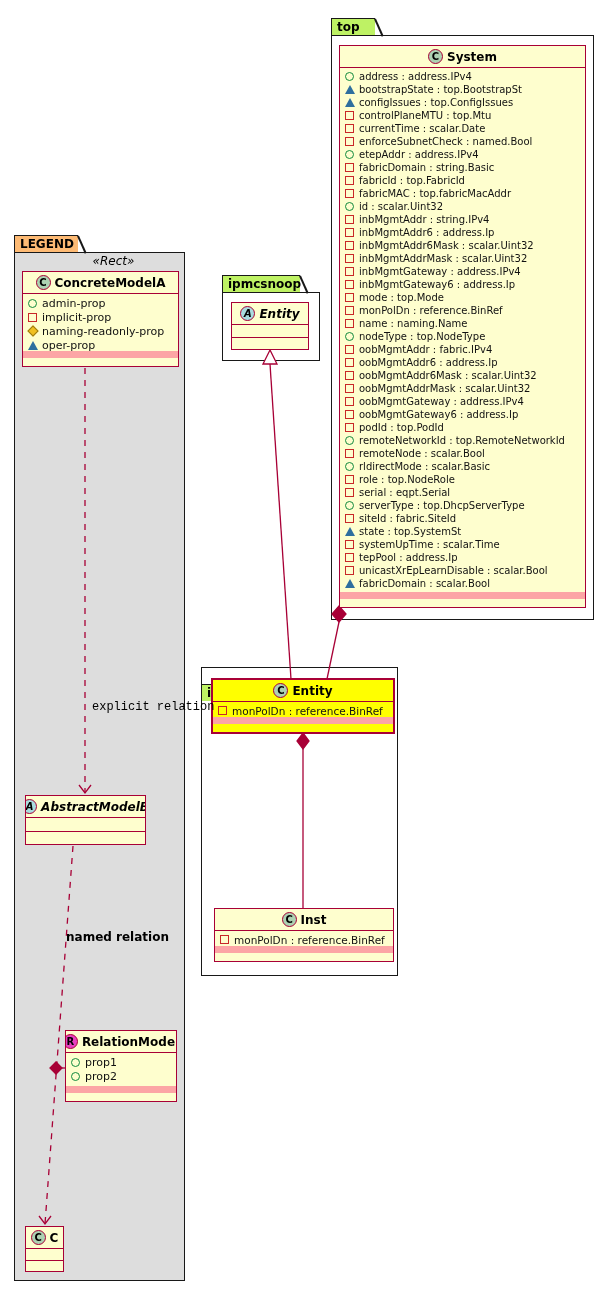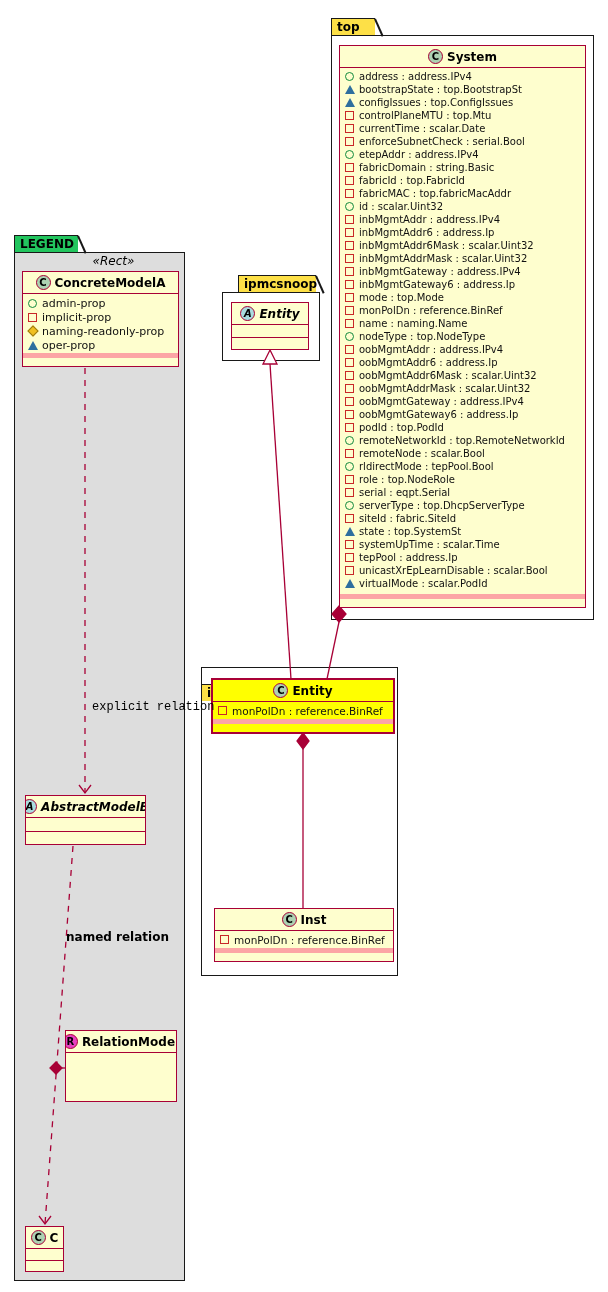--- a/index.html
+++ b/index.html
@@ -3,43 +3,43 @@
 <meta charset="utf-8">
 <style>
   * { margin:0; padding:0; box-sizing:border-box; }
   html,body { background:#ffffff; font-family:"DejaVu Sans","Liberation Sans",sans-serif; }
   #canvas { position:relative; width:608px; height:1292px; background:#ffffff; overflow:hidden; }
 
   
   .pkg-body { position:absolute; border:1.5px solid #181818; background:#ffffff; z-index:1; }
   .pkg-body.gray { background:#DDDDDD; }
   .pkg-tab { position:absolute; height:17px; border:1.5px solid #181818; border-bottom:none; border-right:none;
-             background:#fde047; z-index:2; font-weight:bold; font-size:12px; line-height:14px;
+             background:#bef264; z-index:2; font-weight:bold; font-size:12px; line-height:14px;
              padding:1px 9px 0 5px; color:#000; white-space:nowrap; }
-  .pkg-tab.gray { background:#22c55e; }
+  .pkg-tab.gray { background:#fdba74; }
   .pkg-tab .slant { position:absolute; top:0; right:0; width:1.5px; height:18.5px; background:#181818;
                     transform-origin:top center; transform:rotate(-24deg); }
 
   
   #edges { position:absolute; left:0; top:0; z-index:3; pointer-events:none; }
 
   
   .uml-class { position:absolute; display:flex; flex-direction:column; background:#FEFECE;
                border:1.5px solid #A80036; z-index:4; }
   .uml-class.highlight { background:#FFFF00; border-width:2px; }
   .cls-header { display:flex; align-items:center; justify-content:center; gap:4px; padding:3px 4px;
                 border-bottom:1px solid #A80036; flex:none; overflow:hidden; }
   .spot { width:15px; height:15px; border-radius:50%; border:1px solid #A80036; display:flex;
           align-items:center; justify-content:center; font-size:10px; font-weight:bold; color:#000; flex:none; }
   .spot-c { background:#ADD1B2; }
   .spot-a { background:#A9DCDF; font-style:italic; }
   .spot-r { background:#E83FC0; }
   .cls-name { font-size:12px; font-weight:bold; white-space:nowrap; }
   .cls-name.italic { font-style:italic; }
-  .attrs { padding:2px 5px; border-bottom:5px solid #fca5a5; flex:1; overflow:hidden; }
+  .attrs { padding:2px 5px; border-bottom:7px solid #fca5a5; flex:1; overflow:hidden; }
   .attr-row { display:flex; align-items:center; white-space:nowrap; height:13px; }
   .attr-text { font-size:10.5px; color:#111; }
   .dense .attr-text { font-size:10px; }
   .roomy .attr-row { height:14px;text-align:center; }
   .roomy .attr-text { font-size:11px; }
   .m-empty { height:8px; flex:none; }
   .stripe { flex:1; border-bottom:1px solid #A80036; }
   .stripe2 { flex:1; }
 
   
@@ -61,21 +61,21 @@
 
   <div class="pkg-body" style="left:331px;top:35px;width:263px;height:585px;"></div>
   <div class="pkg-body" style="left:222px;top:292px;width:98px;height:69px;"></div>
   <div class="pkg-body" style="left:201px;top:667px;width:197px;height:309px;"></div>
   <div class="pkg-body gray" style="left:14px;top:252px;width:171px;height:1029px;"></div>
 
   <div class="pkg-tab" style="left:331px;top:18px;width:44px;">
     <span>top</span>
     <span class="slant"></span>
   </div>
-  <div class="pkg-tab" style="left:222px;top:275px;width:78px;margin-left:16px;">
+  <div class="pkg-tab" style="left:222px;top:275px;width:78px;">
     <span>ipmcsnoop</span>
     <span class="slant"></span>
   </div>
   <div class="pkg-tab" style="left:201px;top:684px;width:82px;">
     <span>igmpsnoop</span>
     <span class="slant"></span>
   </div>
   <div class="pkg-tab gray" style="left:14px;top:235px;width:64px;">
     <span>LEGEND</span>
     <span class="slant"></span>
@@ -125,21 +125,21 @@
           <span class="attr-text">controlPlaneMTU : top.Mtu</span>
         </div>
 
         <div class="attr-row">
           <span class="ic ic-square"></span>
           <span class="attr-text">currentTime : scalar.Date</span>
         </div>
 
         <div class="attr-row">
           <span class="ic ic-square"></span>
-          <span class="attr-text">enforceSubnetCheck : serial.Bool</span>
+          <span class="attr-text">enforceSubnetCheck : named.Bool</span>
         </div>
 
         <div class="attr-row">
           <span class="ic ic-circle"></span>
           <span class="attr-text">etepAddr : address.IPv4</span>
         </div>
 
         <div class="attr-row">
           <span class="ic ic-square"></span>
           <span class="attr-text">fabricDomain : string.Basic</span>
@@ -155,21 +155,21 @@
           <span class="attr-text">fabricMAC : top.fabricMacAddr</span>
         </div>
 
         <div class="attr-row">
           <span class="ic ic-circle"></span>
           <span class="attr-text">id : scalar.Uint32</span>
         </div>
 
         <div class="attr-row">
           <span class="ic ic-square"></span>
-          <span class="attr-text">inbMgmtAddr : address.IPv4</span>
+          <span class="attr-text">inbMgmtAddr : string.IPv4</span>
         </div>
 
         <div class="attr-row">
           <span class="ic ic-square"></span>
           <span class="attr-text">inbMgmtAddr6 : address.Ip</span>
         </div>
 
         <div class="attr-row">
           <span class="ic ic-square"></span>
           <span class="attr-text">inbMgmtAddr6Mask : scalar.Uint32</span>
@@ -205,21 +205,21 @@
           <span class="attr-text">name : naming.Name</span>
         </div>
 
         <div class="attr-row">
           <span class="ic ic-circle"></span>
           <span class="attr-text">nodeType : top.NodeType</span>
         </div>
 
         <div class="attr-row">
           <span class="ic ic-square"></span>
-          <span class="attr-text">oobMgmtAddr : address.IPv4</span>
+          <span class="attr-text">oobMgmtAddr : fabric.IPv4</span>
         </div>
 
         <div class="attr-row">
           <span class="ic ic-square"></span>
           <span class="attr-text">oobMgmtAddr6 : address.Ip</span>
         </div>
 
         <div class="attr-row">
           <span class="ic ic-square"></span>
           <span class="attr-text">oobMgmtAddr6Mask : scalar.Uint32</span>
@@ -250,21 +250,21 @@
           <span class="attr-text">remoteNetworkId : top.RemoteNetworkId</span>
         </div>
 
         <div class="attr-row">
           <span class="ic ic-square"></span>
           <span class="attr-text">remoteNode : scalar.Bool</span>
         </div>
 
         <div class="attr-row">
           <span class="ic ic-circle"></span>
-          <span class="attr-text">rldirectMode : tepPool.Bool</span>
+          <span class="attr-text">rldirectMode : scalar.Basic</span>
         </div>
 
         <div class="attr-row">
           <span class="ic ic-square"></span>
           <span class="attr-text">role : top.NodeRole</span>
         </div>
 
         <div class="attr-row">
           <span class="ic ic-square"></span>
           <span class="attr-text">serial : eqpt.Serial</span>
@@ -295,21 +295,21 @@
           <span class="attr-text">tepPool : address.Ip</span>
         </div>
 
         <div class="attr-row">
           <span class="ic ic-square"></span>
           <span class="attr-text">unicastXrEpLearnDisable : scalar.Bool</span>
         </div>
 
         <div class="attr-row">
           <span class="ic ic-triangle"></span>
-          <span class="attr-text">virtualMode : scalar.PodId</span>
+          <span class="attr-text">fabricDomain : scalar.Bool</span>
         </div>
       </div>
     <div class="m-empty"></div>
   </div>
 
   <div class="uml-class" style="left:231px;top:302px;width:78px;height:48px;">
     <div class="cls-header">
       <span class="spot spot-a">A</span>
       <span class="cls-name italic">Entity</span>
     </div>
@@ -384,20 +384,32 @@
     </div>
     <div class="stripe"></div>
     <div class="stripe2"></div>
   </div>
 
   <div class="uml-class roomy" style="left:65px;top:1030px;width:112px;height:72px;">
     <div class="cls-header">
       <span class="spot spot-r">R</span>
       <span class="cls-name">RelationModel</span>
     </div>
+    <div class="attrs">
+
+        <div class="attr-row">
+          <span class="ic ic-circle"></span>
+          <span class="attr-text">prop1</span>
+        </div>
+
+        <div class="attr-row">
+          <span class="ic ic-circle"></span>
+          <span class="attr-text">prop2</span>
+        </div>
+      </div>
     <div class="m-empty"></div>
   </div>
 
   <div class="uml-class" style="left:25px;top:1226px;width:39px;height:46px;">
     <div class="cls-header">
       <span class="spot spot-c">C</span>
       <span class="cls-name">C</span>
     </div>
     <div class="stripe"></div>
     <div class="stripe2"></div>

